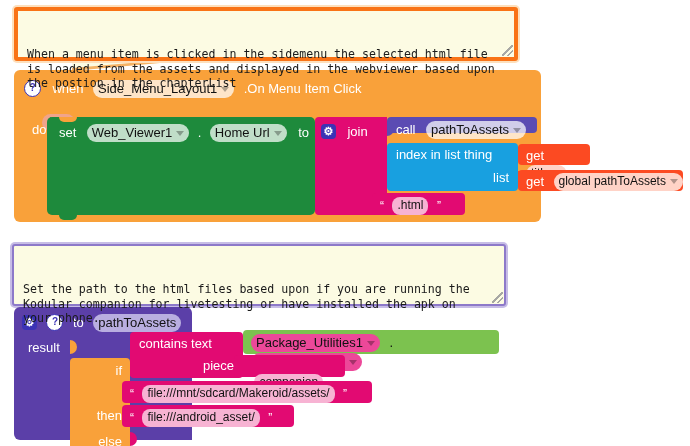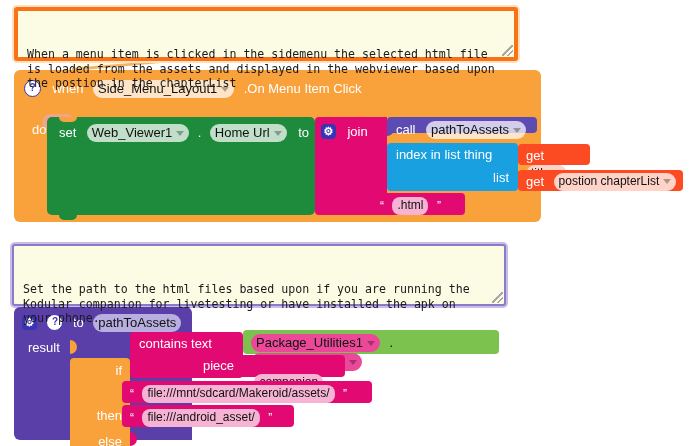--- a/index.html
+++ b/index.html
@@ -297,21 +297,21 @@
   <div class="blk getblk get-title">
     <div class="row">
       <span class="lbl" style="margin-right:5px;">get</span>
       <span class="field" style="font-size:12px;"><span>title</span><span class="caret"></span></span>
     </div>
   </div>
 
   <div class="blk getblk get-global">
     <div class="row">
       <span class="lbl" style="margin-right:5px;">get</span>
-      <span class="field" style="font-size:12px;"><span>postion chapterList</span><span class="caret"></span></span>
+      <span class="field" style="font-size:12px;"><span>global pathToAssets</span><span class="caret"></span></span>
     </div>
   </div>
 
   <div class="blk strblk str-html">
     <div class="row">
       <span class="quote">“</span>
       <span class="field" style="font-size:12px;margin:0 4px;">.html</span>
       <span class="quote">”</span>
     </div>
   </div>

